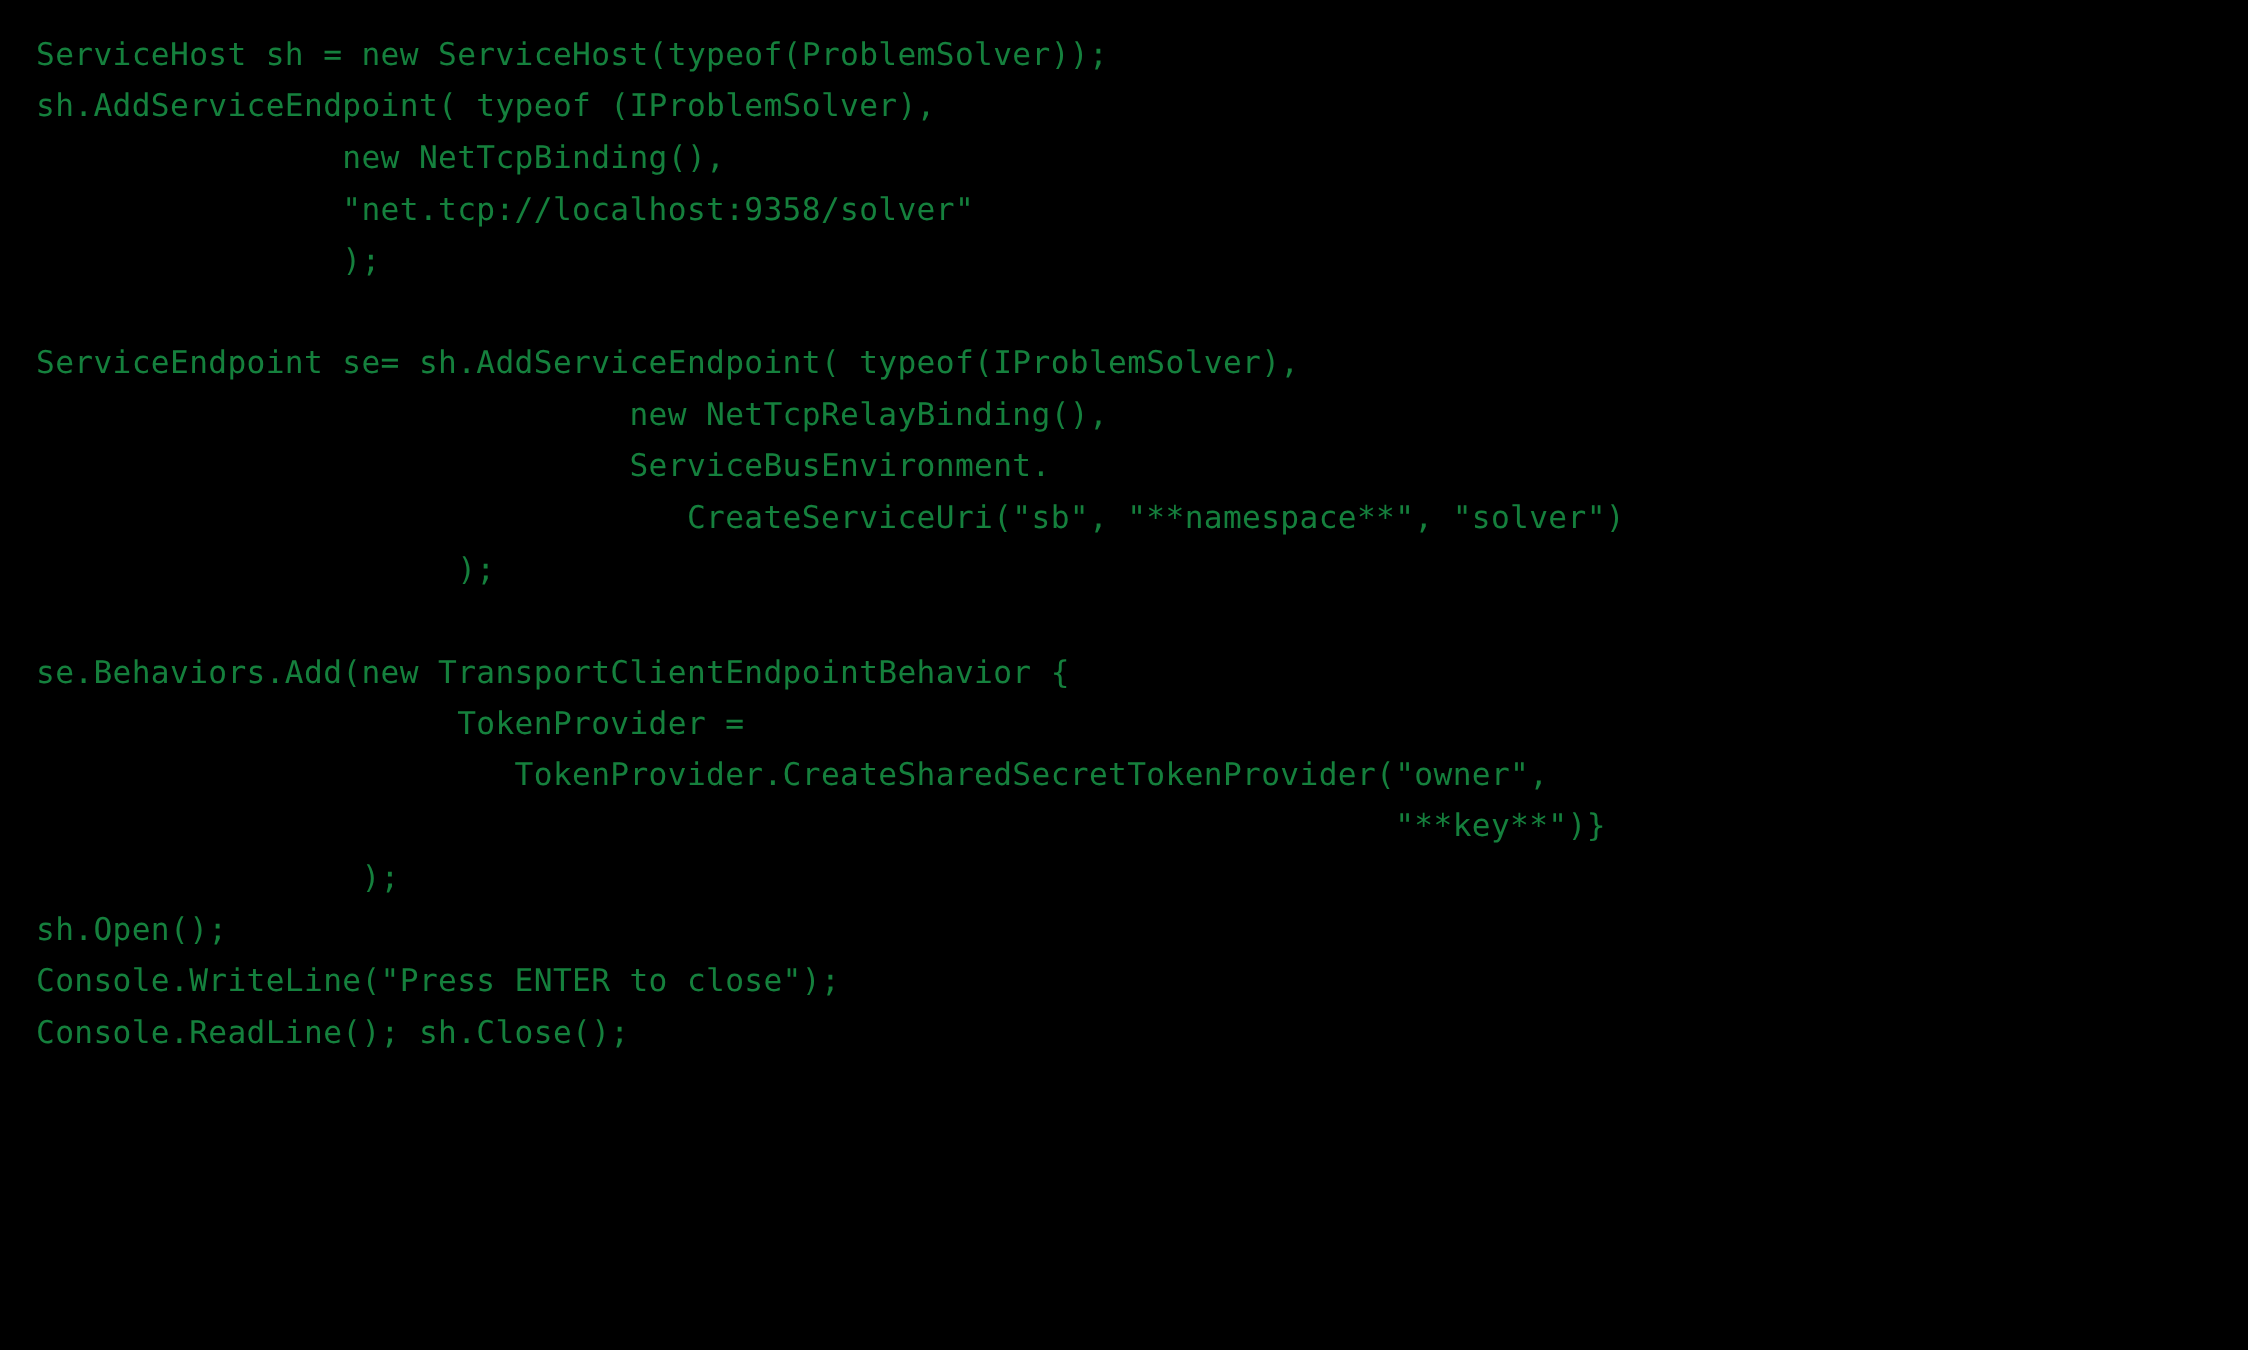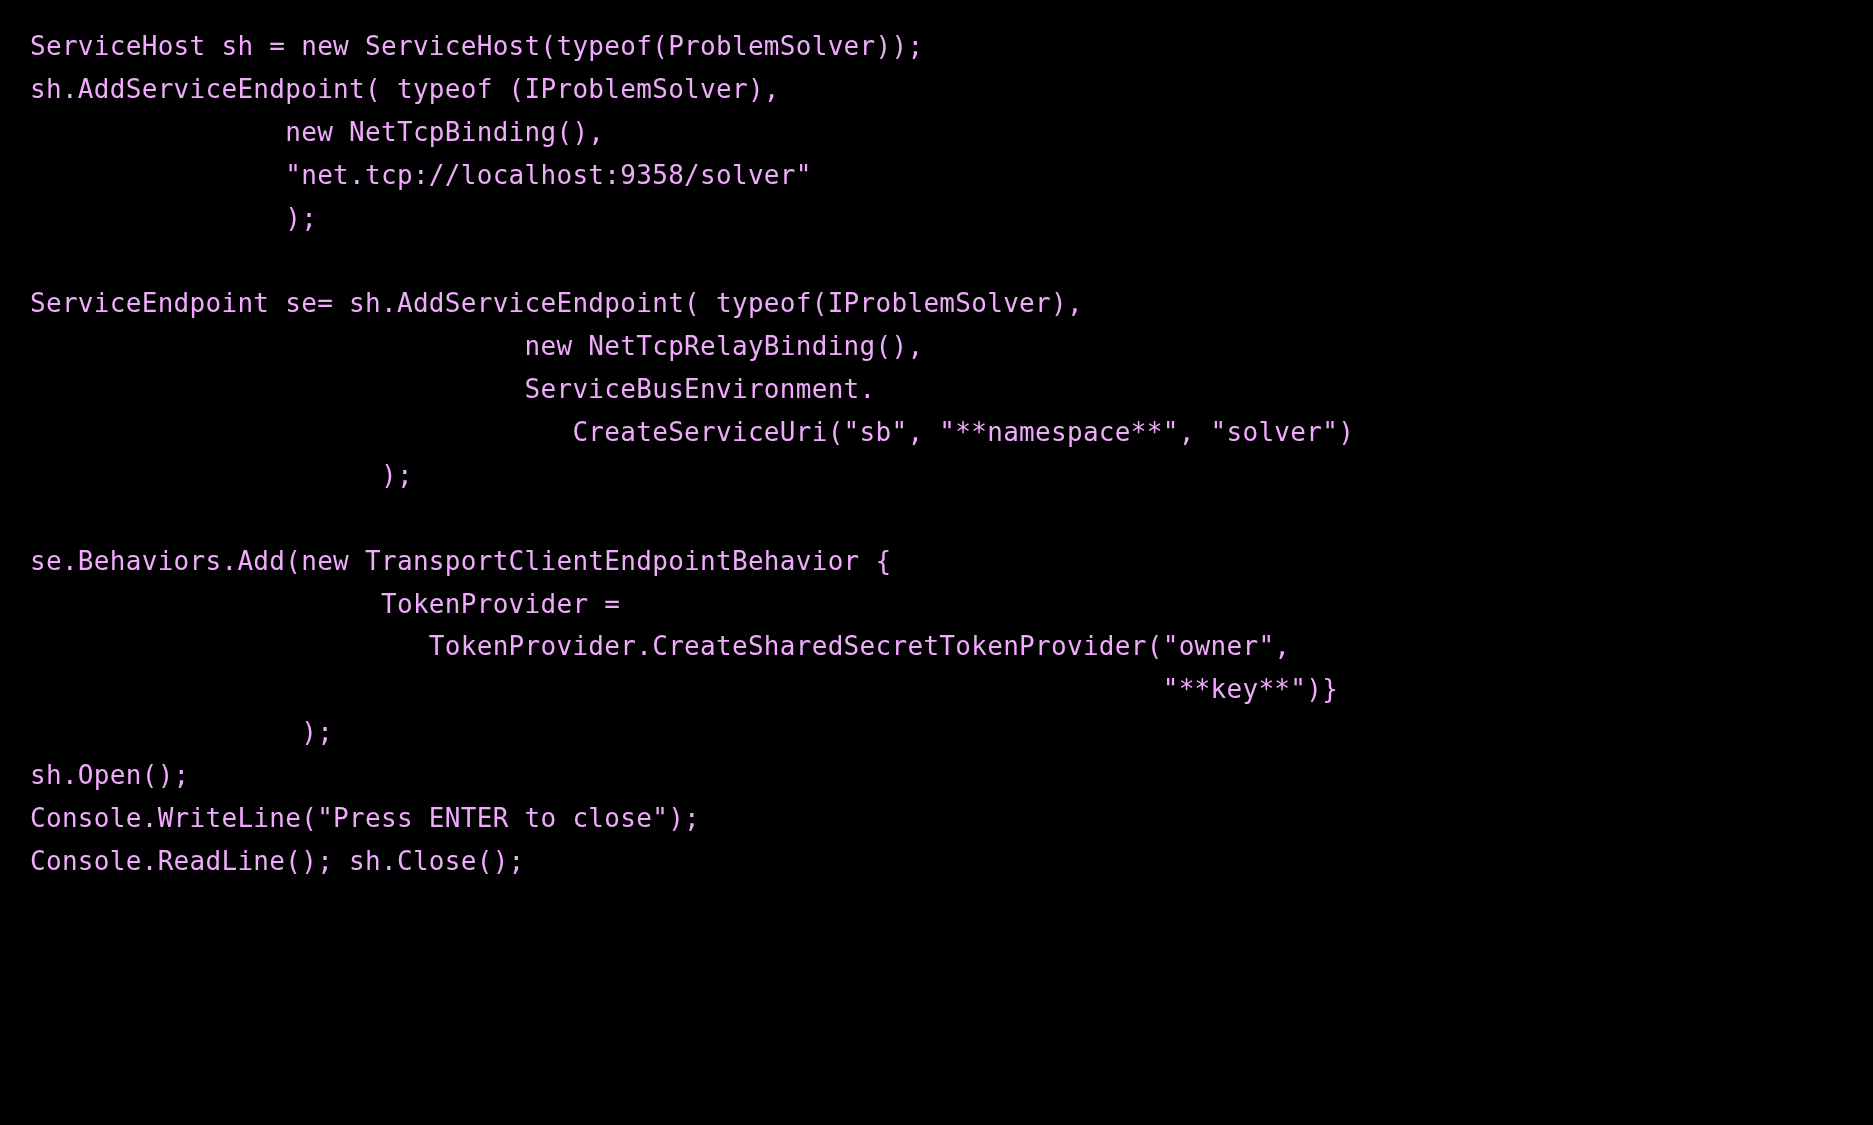--- a/index.html
+++ b/index.html
@@ -9,21 +9,21 @@
     width: 1873px;
     height: 1125px;
     overflow: hidden;
   }
   pre.code {
     margin: 0;
     padding: 25px 30px;
     font-family: Consolas, "Lucida Console", Menlo, monospace;
     font-size: 26px;
     line-height: 1.65;
-    color: #f0abfc;
+    color: #15803d;
     white-space: pre;
     letter-spacing: 0.3px;
   }
 </style>
 </head>
 <body>
 
 <pre class="code"><span>ServiceHost sh = new ServiceHost(typeof(ProblemSolver));</span>
 <span>sh.AddServiceEndpoint( typeof (IProblemSolver),</span>
 <span>                new NetTcpBinding(),</span>

